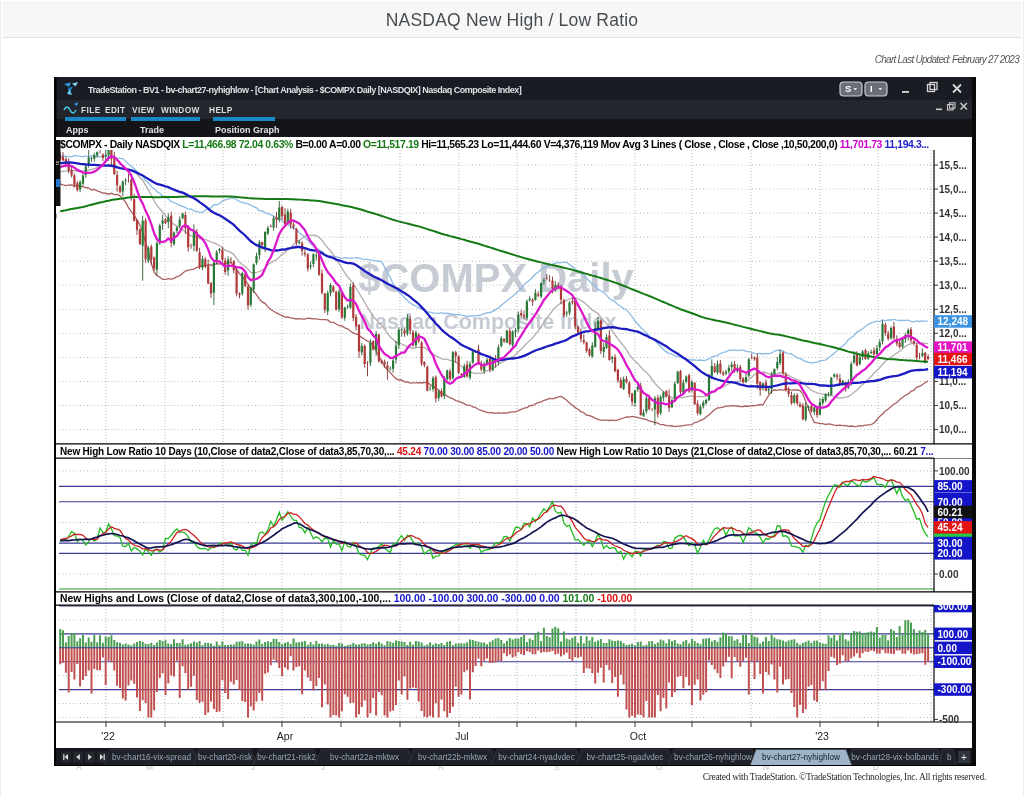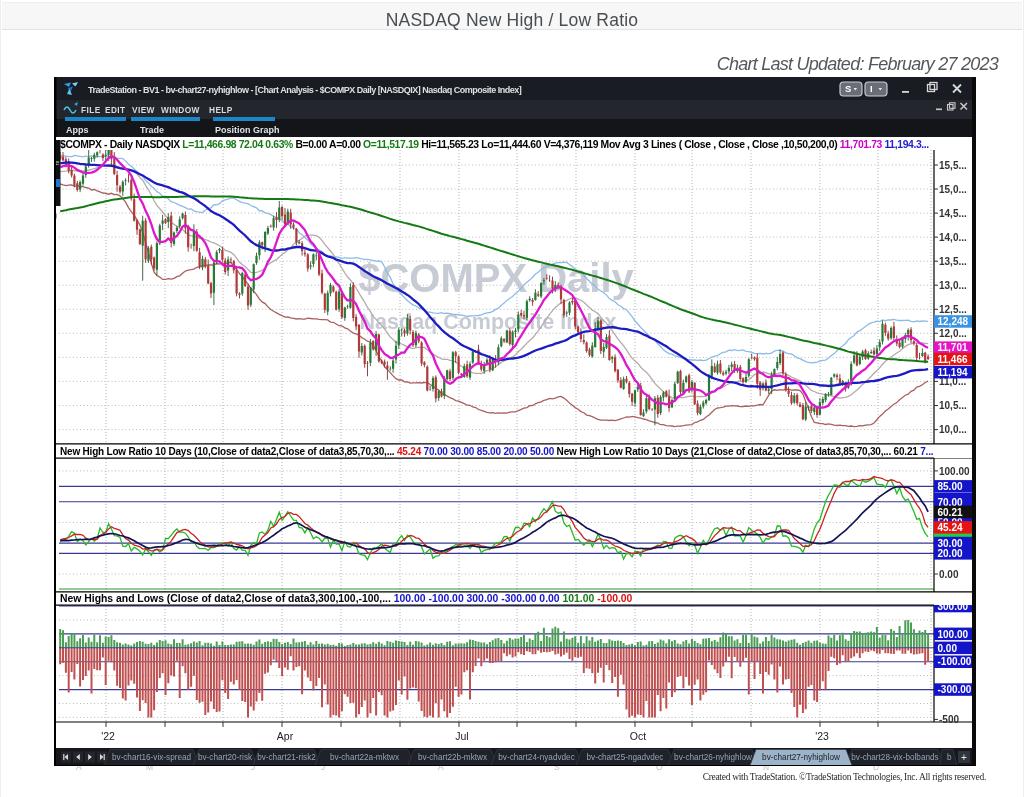--- a/index.html
+++ b/index.html
@@ -1,19 +1,19 @@
 <!DOCTYPE html>
 <html><head><meta charset="utf-8"><title>NASDAQ New High / Low Ratio</title>
 <style>
 *{margin:0;padding:0;box-sizing:border-box}
 html,body{width:1024px;height:797px;background:#fff;font-family:"Liberation Sans",sans-serif;position:relative;overflow:hidden}
 .pagewrap{position:absolute;left:0;top:0;width:1024px;height:797px;border-left:1px solid #eee;border-right:1px solid #eee}
-.hdr{position:absolute;left:1px;right:1px;top:2px;height:28px;background:#f7f7f7;border-top:1px solid #efefef;border-bottom:1px solid #e2e2e2;text-align:center}
+.hdr{position:absolute;left:1px;right:1px;top:2px;height:36px;background:#f7f7f7;border-top:1px solid #efefef;border-bottom:1px solid #e2e2e2;text-align:center}
 .hdr h1{font-size:17.5px;font-weight:normal;color:#484d52;line-height:35px;letter-spacing:0.2px}
-.updated{position:absolute;top:54px;right:25px;font-size:18px;letter-spacing:-0.75px;font-style:italic;color:#54585c}
+.updated{position:absolute;top:54px;right:4px;font-size:10px;letter-spacing:-0.75px;font-style:italic;color:#54585c}
 .win{position:absolute;left:53px;top:77px;width:922px;height:689px;background:#fff}
 .winborder{position:absolute;left:53px;top:77px;width:922px;height:689px;border-left:2px solid #000;border-right:4px solid #0a0a0a;border-bottom:1px solid #000;pointer-events:none}
 .created{position:absolute;top:772px;right:37px;font-size:9.5px;letter-spacing:-0.3px;color:#2a2a2a;font-family:"Liberation Serif",serif}
 </style></head>
 <body>
 <div class="pagewrap">
 <div class="hdr">
       <h1>NASDAQ New High / Low Ratio</h1>
     </div>
 <div class="updated">Chart Last Updated: February 27 2023</div>

